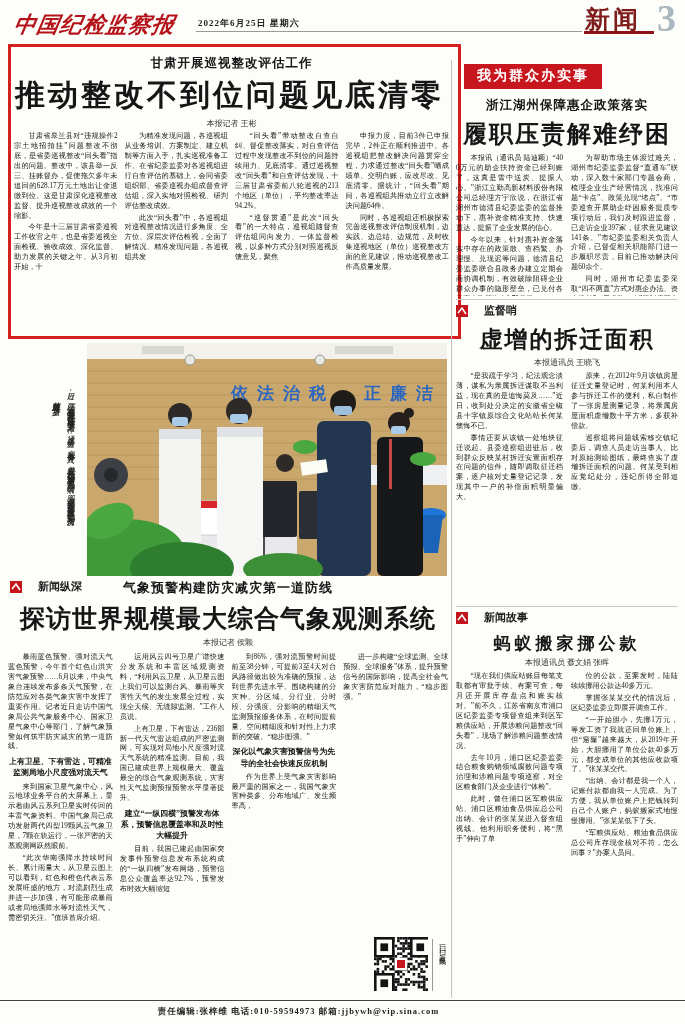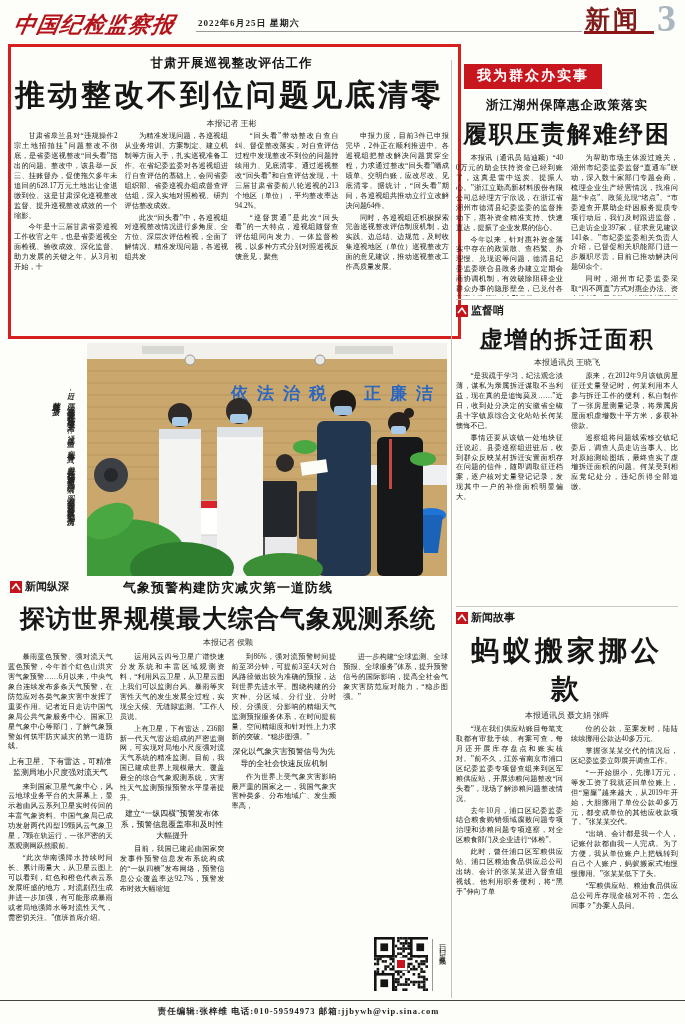--- a/index.html
+++ b/index.html
@@ -12,22 +12,22 @@
   .m-line{position:absolute;left:196px;top:31px;width:386px;height:1px;background:#9a9a9a;}
   .m-section{position:absolute;left:585px;top:3px;font-size:25px;color:#7e1b1b;letter-spacing:3px;font-weight:600;}
   .m-redbar{position:absolute;left:584px;top:31px;width:70px;height:3px;background:#8e1418;}
   .m-pagenum{position:absolute;left:657px;top:-4px;font-size:38px;color:#aab7bf;font-weight:600;}
   
   .kicker{text-align:center;font-weight:bold;font-size:12.5px;letter-spacing:1px;}
   .byline{text-align:center;font-size:8px;color:#333;}
   .cols{display:flex;gap:7px;}
   .col{flex:1;overflow:hidden;font-size:7.2px;line-height:1.38;text-align:justify;word-break:break-all;}
   .col p.p{margin:0 0 2px 0;text-indent:2em;}
-  .col p.sub{margin:4px 0;font-weight:normal;text-align:center;font-size:7.9px;text-indent:0;line-height:1.4;}
-  .seclabel{display:flex;align-items:center;gap:3px;font-size:11px;font-weight:bold;color:#1c1c1c;}
+  .col p.sub{margin:4px 0;font-weight:bold;text-align:center;font-size:7.9px;text-indent:0;line-height:1.4;}
+  .seclabel{display:flex;align-items:center;gap:16px;font-size:11px;font-weight:bold;color:#1c1c1c;}
   .secicon{width:12px;height:12px;background:#c3161c;display:inline-block;position:relative;flex:0 0 12px;}
   .secicon svg{display:block;}
   .hrule{position:absolute;height:1px;background:#c9c9c5;}
   .vrule{position:absolute;left:451px;top:60px;width:1px;height:938px;background:#c2c2be;}
   
   .lead{position:absolute;left:8px;top:44px;width:435px;height:283px;border:3px solid #d6201f;
         padding:4px 9px 2px 3px;background:#fdfdfa;}
   .lead .kicker{margin-top:4px;}
   .lead h1{margin:3px 0 2px 0;text-align:center;font-size:30px;letter-spacing:3px;font-weight:900;}
   .lead .byline{margin:2px 0 3px 0;}
@@ -52,21 +52,21 @@
   .serve{position:absolute;left:456px;top:64px;width:222px;}
   .banner{display:inline-block;margin-left:8px;background:#c8161e;color:#fff;font-size:14px;
           font-weight:bold;letter-spacing:2px;padding:3px 13px 4px 13px;}
   .serve .kicker{margin-top:8px;font-size:12.5px;}
   .serve h2{margin:4px 0 3px 0;text-align:center;font-size:24px;letter-spacing:2px;font-weight:900;}
   .serve .cols{gap:8px;height:142px;margin-top:4px;}
   .watch{position:absolute;left:456px;top:303px;width:222px;}
   .watch h2{margin:6px 0 2px 0;text-align:center;font-size:23px;letter-spacing:2px;font-weight:900;}
   .watch .cols{gap:8px;height:220px;margin-top:4px;}
   .story{position:absolute;left:456px;top:610px;width:222px;}
-  .story h2{margin:7px 0 2px 0;text-align:center;font-size:28px;letter-spacing:4px;font-weight:900;}
+  .story h2{margin:7px 0 2px 0;text-align:center;font-size:17px;letter-spacing:4px;font-weight:900;}
   .story .cols{gap:8px;height:306px;margin-top:4px;}
   
   .f-line{position:absolute;left:0px;top:1000px;width:685px;height:1px;background:#444;}
   .f-text{position:absolute;left:0;top:1006px;width:597px;text-align:center;font-size:8.5px;
           font-weight:bold;color:#222;letter-spacing:1px;}
 </style>
 </head>
 <body>
 
 <div class="page">

